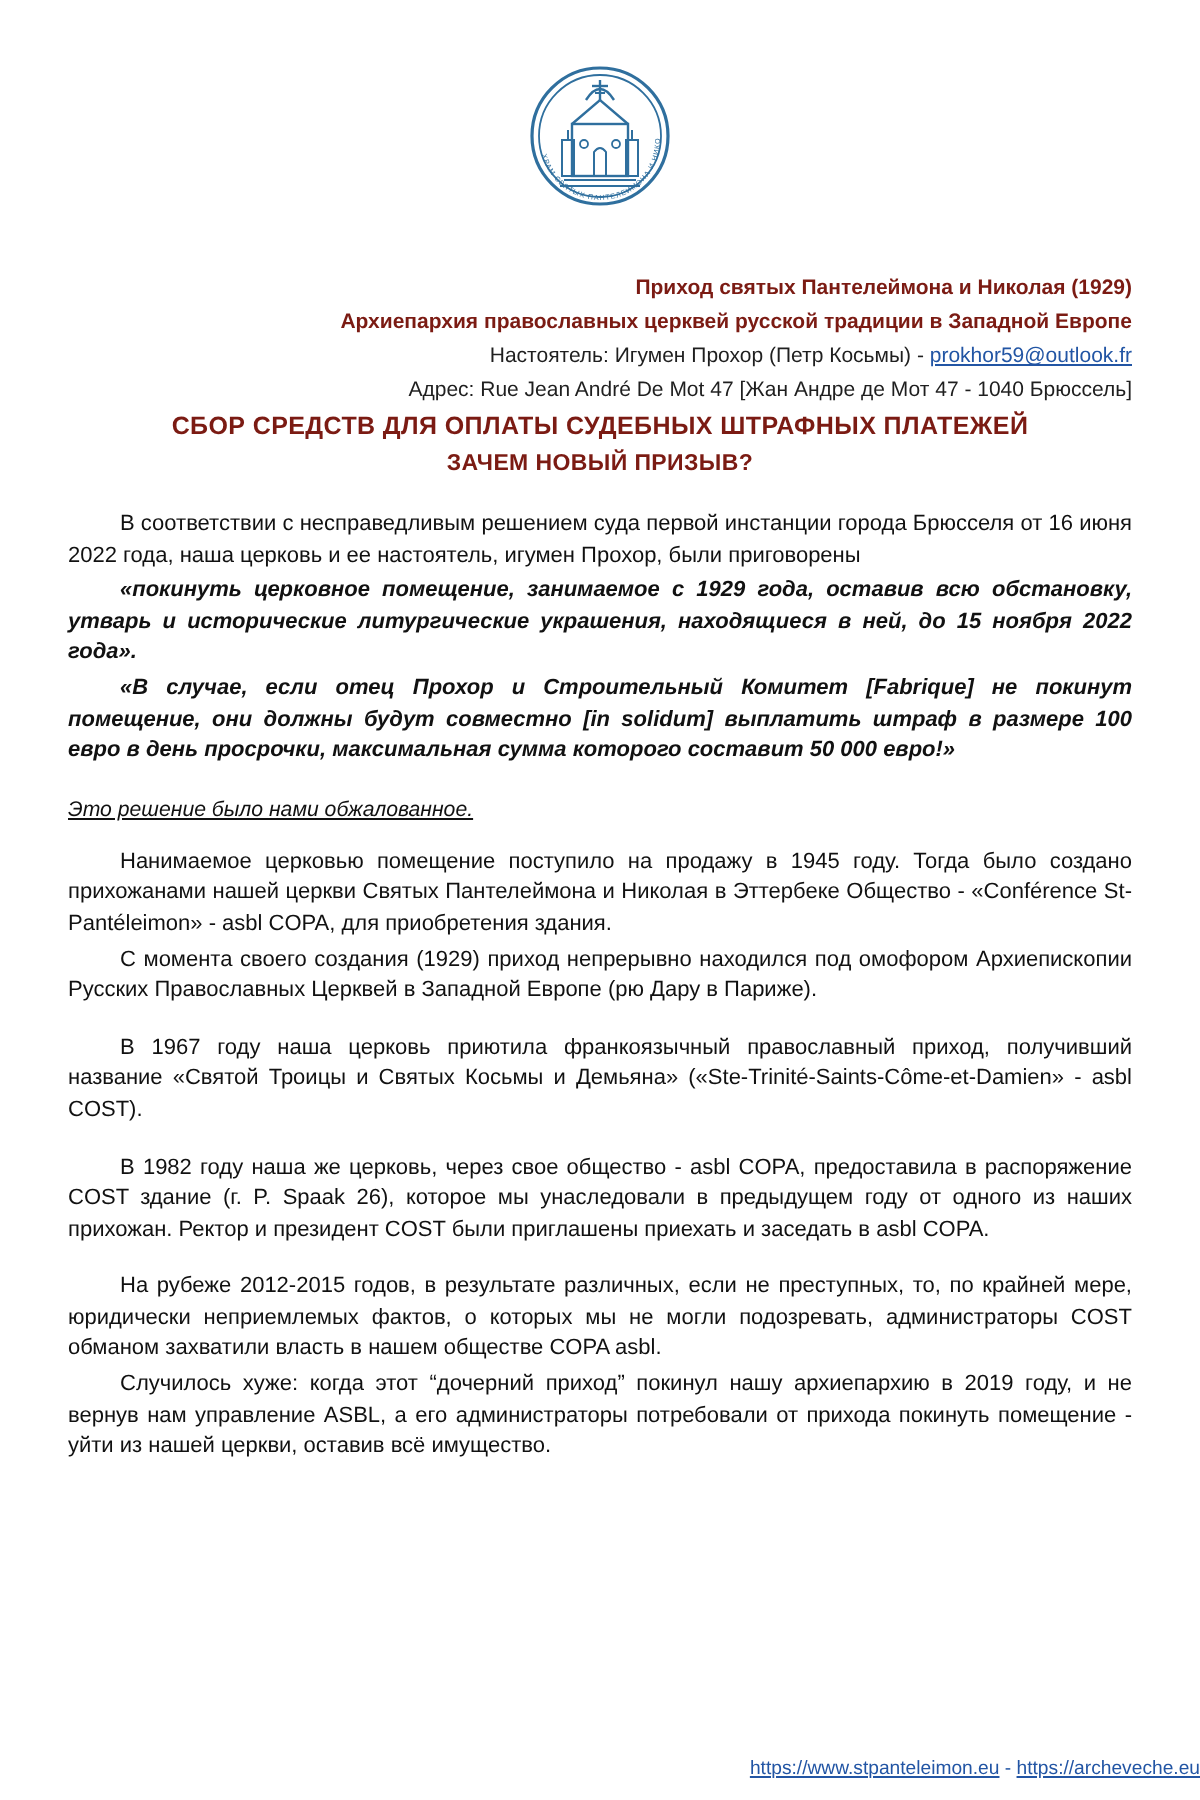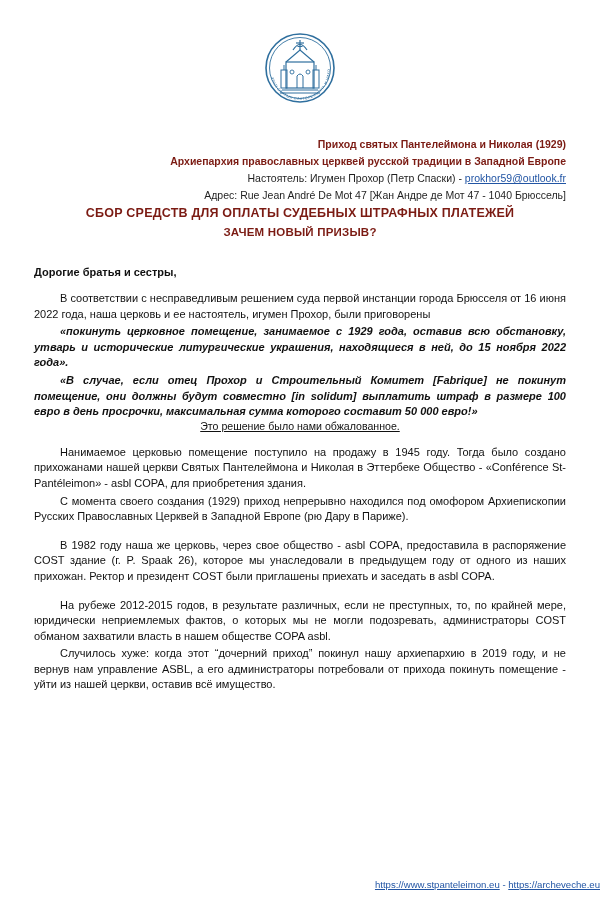--- a/index.html
+++ b/index.html
@@ -94,22 +94,23 @@
     color: #111;
   }
   p.tight {
     margin-top: 2px;
   }
   p.italic {
     font-style: italic;
     font-weight: bold;
   }
   .underline-center {
-    text-align: center;
+    margin-top: 15px;
     font-size: 10.6px;
+    font-style: italic;
   }
   .underline-center span {
     text-decoration: underline;
     color: #111;
   }
 
   
   .footer {
     position: absolute;
     left: 0;
@@ -165,42 +166,42 @@
     </div>
   </div>
 
   <div class="header">
     <div class="line1">
       <span>Приход святых Пантелеймона и Николая</span>
       <span class="year">(1929)</span>
     </div>
     <div class="line2">Архиепархия православных церквей русской традиции в Западной Европе</div>
     <div class="line3">
-      <span>Настоятель: Игумен Прохор (Петр Спаски) - </span><a href="#">prokhor59@outlook.fr</a>
+      <span>Настоятель: Игумен Прохор (Петр Косьмы) - </span><a href="#">prokhor59@outlook.fr</a>
     </div>
     <div class="line4">Адрес: Rue Jean André De Mot 47 [Жан Андре де Мот 47 - 1040 Брюссель]</div>
   </div>
 
   <div class="title-block">
     <div>СБОР СРЕДСТВ ДЛЯ ОПЛАТЫ СУДЕБНЫХ ШТРАФНЫХ ПЛАТЕЖЕЙ</div>
     <div class="sub">ЗАЧЕМ НОВЫЙ ПРИЗЫВ?</div>
   </div>
 
-  <div class="salutation">Дорогие братья и сестры,</div>
 
   <p class="body">В соответствии с несправедливым решением суда первой инстанции города Брюсселя от 16 июня 2022 года, наша церковь и ее настоятель, игумен Прохор, были приговорены</p>
   <p class="body italic tight">«покинуть церковное помещение, занимаемое с 1929 года, оставив всю обстановку, утварь и исторические литургические украшения, находящиеся в ней, до 15 ноября 2022 года».</p>
   <p class="body italic tight">«В случае, если отец Прохор и Строительный Комитет [Fabrique] не покинут помещение, они должны будут совместно [in solidum] выплатить штраф в размере 100 евро в день просрочки, максимальная сумма которого составит 50 000 евро!»</p>
 
   <div class="underline-center">
     <span>Это решение было нами обжалованное.</span>
   </div>
 
   <p class="body">Нанимаемое церковью помещение поступило на продажу в 1945 году. Тогда было создано прихожанами нашей церкви Святых Пантелеймона и Николая в Эттербеке Общество - «Conférence St-Pantéleimon» - asbl COPA, для приобретения здания.</p>
   <p class="body tight">С момента своего создания (1929) приход непрерывно находился под омофором Архиепископии Русских Православных Церквей в Западной Европе (рю Дару в Париже).</p>
+  <p class="body">В 1967 году наша церковь приютила франкоязычный православный приход, получивший название «Святой Троицы и Святых Косьмы и Демьяна» («Ste-Trinité-Saints-Côme-et-Damien» - asbl COST).</p>
   <p class="body">В 1982 году наша же церковь, через свое общество - asbl COPA, предоставила в распоряжение COST здание (г. P. Spaak 26), которое мы унаследовали в предыдущем году от одного из наших прихожан. Ректор и президент COST были приглашены приехать и заседать в asbl COPA.</p>
   <p class="body">На рубеже 2012-2015 годов, в результате различных, если не преступных, то, по крайней мере, юридически неприемлемых фактов, о которых мы не могли подозревать, администраторы COST обманом захватили власть в нашем обществе COPA asbl.</p>
   <p class="body tight">Случилось хуже: когда этот “дочерний приход” покинул нашу архиепархию в 2019 году, и не вернув нам управление ASBL, а его администраторы потребовали от прихода покинуть помещение - уйти из нашей церкви, оставив всё имущество.</p>
 
   <div class="footer">
     <a href="#">https://www.stpanteleimon.eu</a><span class="sep"> - </span><a href="#">https://archeveche.eu</a>
   </div>
 
 </div>
 

